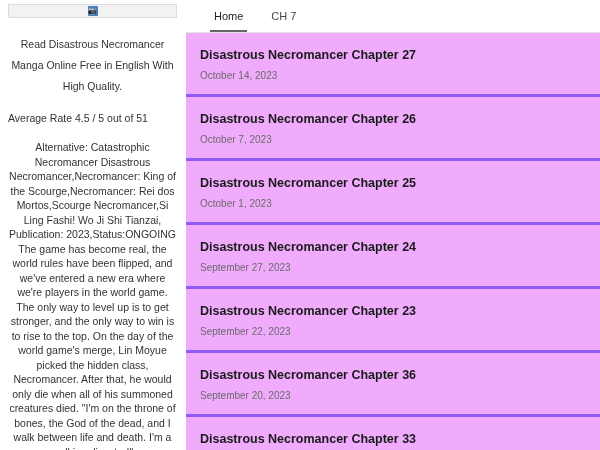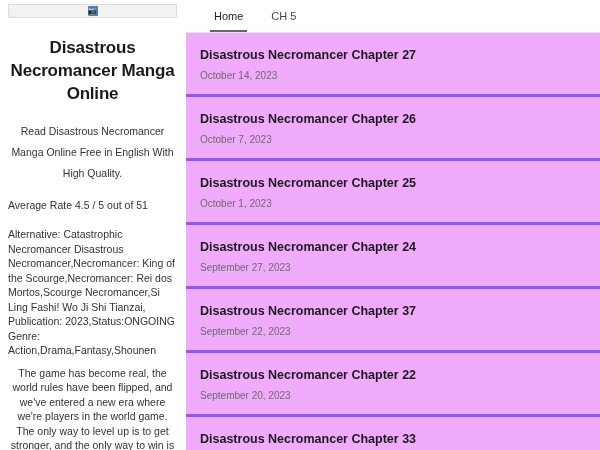--- a/index.html
+++ b/index.html
@@ -67,22 +67,22 @@
     color: #333333;
   }
   .rate {
     margin: 14px 0 0 0;
     text-align: left;
     font-size: 10.5px;
     line-height: 15px;
     color: #333333;
   }
   .meta {
-    margin: 14px 0 8px 0;
-    text-align: left;
+    margin: 14px 0 0 0;
+    text-align: center;
     font-size: 10.5px;
     line-height: 14.5px;
     color: #333333;
   }
   .meta .line { display: block; }
   .synopsis {
     margin: 0;
     text-align: center;
     font-size: 10.5px;
     line-height: 14.5px;
@@ -149,38 +149,36 @@
 </style>
 </head>
 <body>
 
 <div id="page">
 
   <aside class="sidebar">
     <div class="thumb-box">
       <span class="thumb-icon">📷</span>
     </div>
-    <h1 class="site-title">Disastrous Necromancer Manga Online</h1>
     <p class="desc">Read Disastrous Necromancer Manga Online Free in English With High Quality.</p>
     <p class="rate">Average Rate 4.5 / 5 out of 51</p>
     <div class="meta">
       <span class="line">Alternative: Catastrophic Necromancer Disastrous Necromancer,Necromancer: King of the Scourge,Necromancer: Rei dos Mortos,Scourge Necromancer,Si Ling Fashi! Wo Ji Shi Tianzai,</span>
       <span class="line">Publication: 2023,Status:ONGOING</span>
-      <span class="line">Genre: Action,Drama,Fantasy,Shounen</span>
     </div>
     <p class="synopsis">The game has become real, the world rules have been flipped, and we've entered a new era where we're players in the world game. The only way to level up is to get stronger, and the only way to win is to rise to the top. On the day of the world game's merge, Lin Moyue picked the hidden class, Necromancer. After that, he would only die when all of his summoned creatures died. "I'm on the throne of bones, the God of the dead, and I walk between life and death. I'm a walking disaster!"</p>
   </aside>
 
   <section class="main">
     <nav class="tabbar">
       <div class="tab active">
         <span>Home</span>
       </div>
       <div class="tab">
-        <span>CH 5</span>
+        <span>CH 7</span>
       </div>
     </nav>
 
     <ul class="chapter-list">
       <li class="chapter">
         <div class="chapter-title">Disastrous Necromancer Chapter 27</div>
         <div class="chapter-date">October 14, 2023</div>
       </li>
       <li class="chapter">
         <div class="chapter-title">Disastrous Necromancer Chapter 26</div>
@@ -188,25 +186,25 @@
       </li>
       <li class="chapter">
         <div class="chapter-title">Disastrous Necromancer Chapter 25</div>
         <div class="chapter-date">October 1, 2023</div>
       </li>
       <li class="chapter">
         <div class="chapter-title">Disastrous Necromancer Chapter 24</div>
         <div class="chapter-date">September 27, 2023</div>
       </li>
       <li class="chapter">
-        <div class="chapter-title">Disastrous Necromancer Chapter 37</div>
+        <div class="chapter-title">Disastrous Necromancer Chapter 23</div>
         <div class="chapter-date">September 22, 2023</div>
       </li>
       <li class="chapter">
-        <div class="chapter-title">Disastrous Necromancer Chapter 22</div>
+        <div class="chapter-title">Disastrous Necromancer Chapter 36</div>
         <div class="chapter-date">September 20, 2023</div>
       </li>
       <li class="chapter">
         <div class="chapter-title">Disastrous Necromancer Chapter 33</div>
         <div class="chapter-date">September 16, 2023</div>
       </li>
 
     </ul>
   </section>
 

